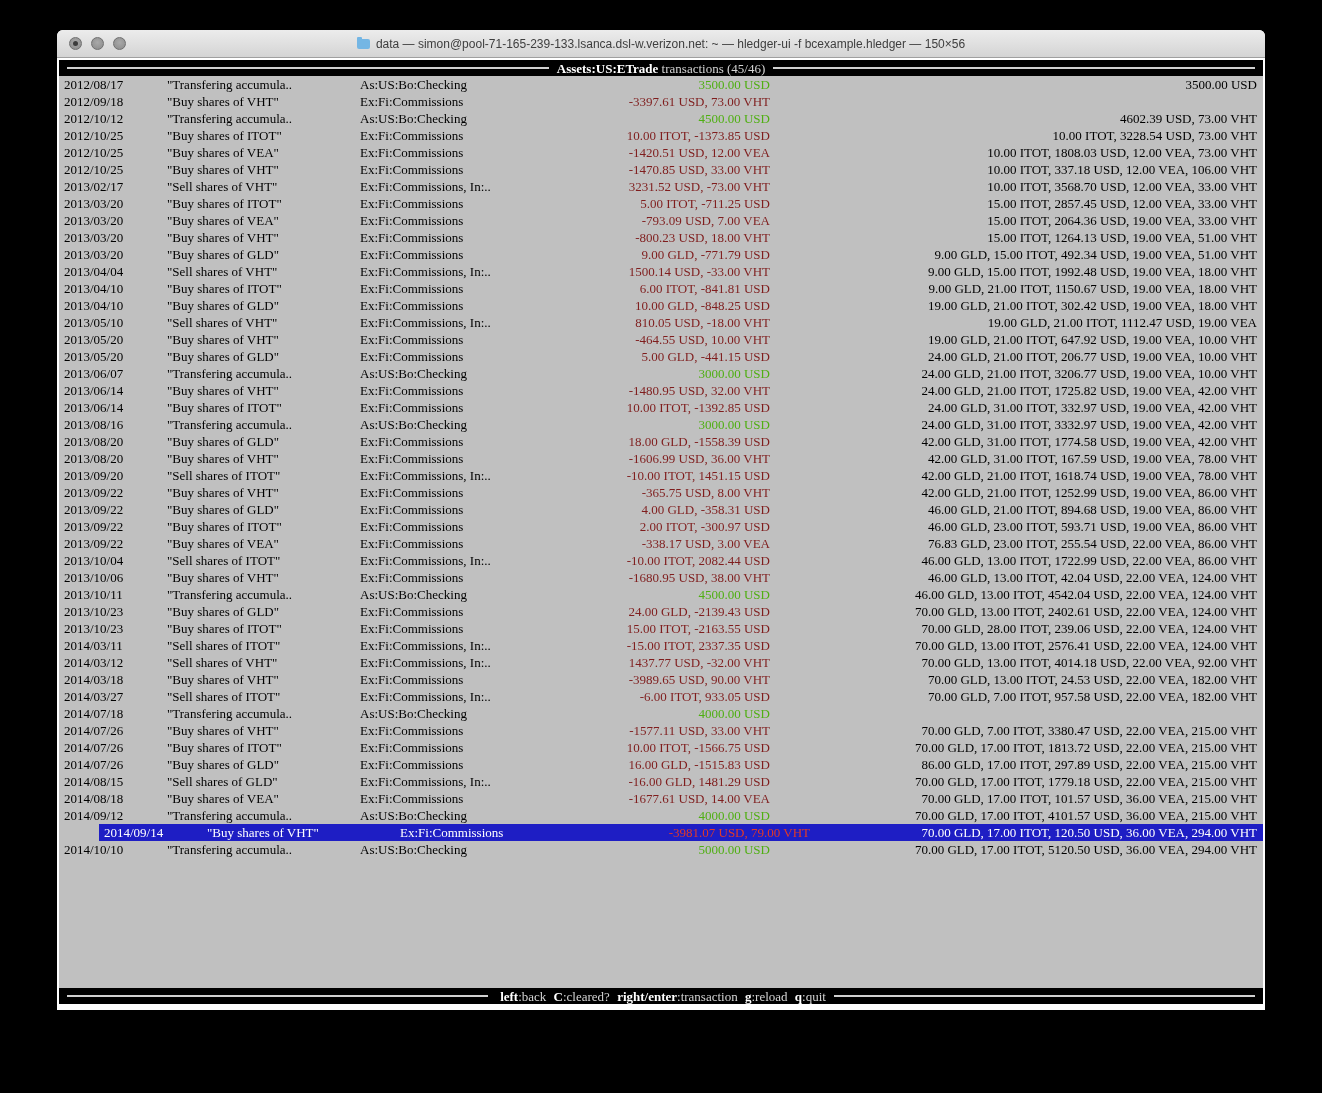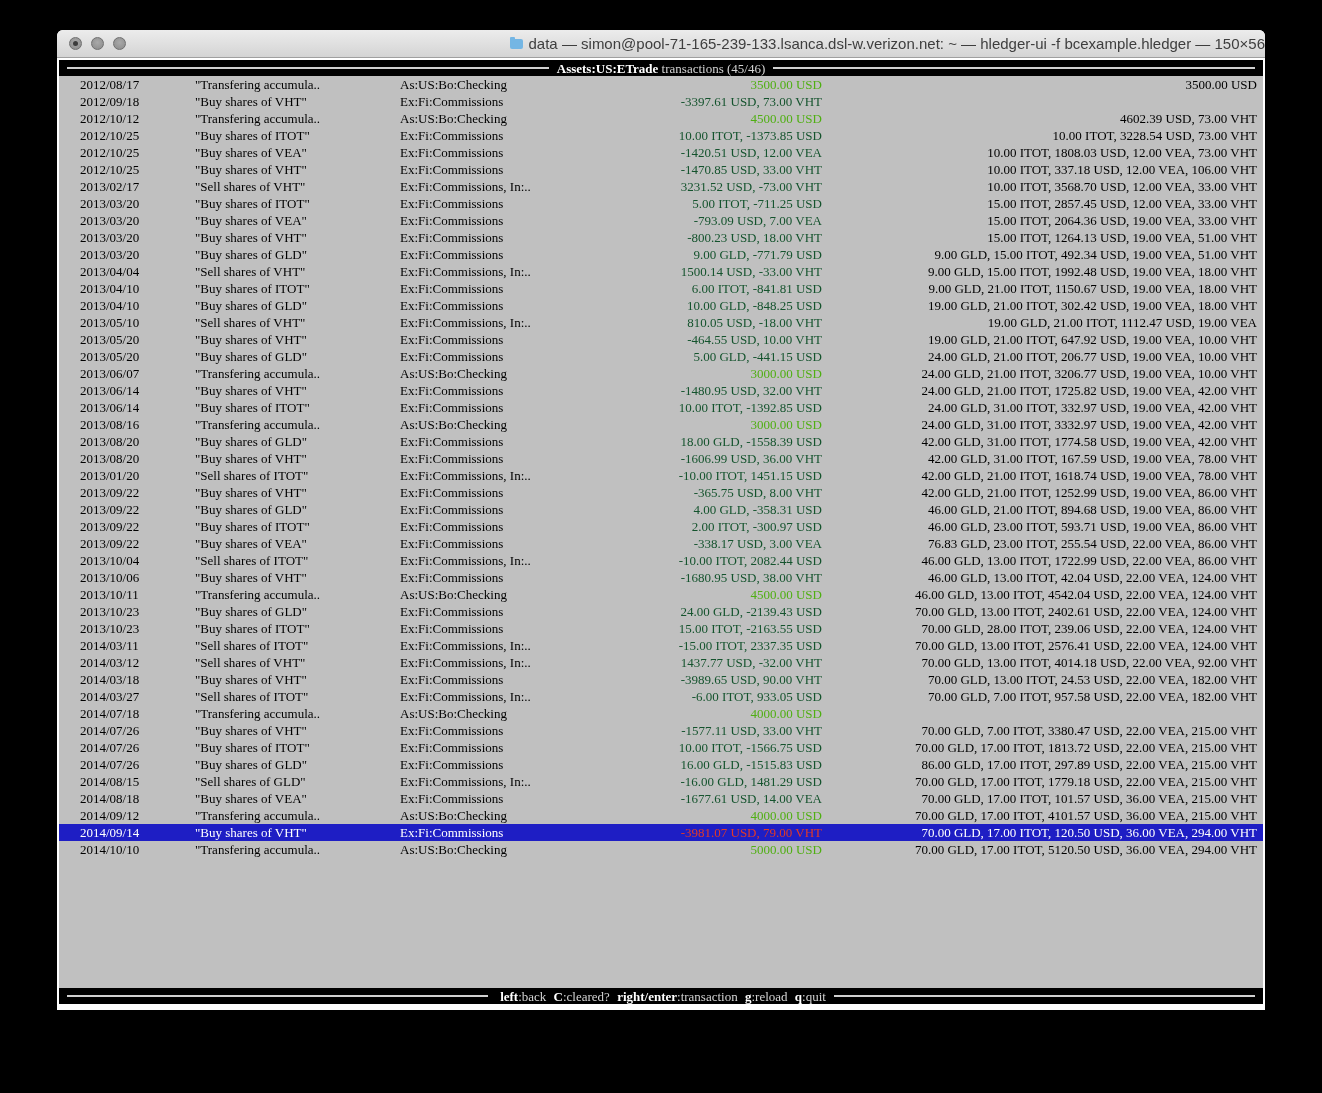--- a/index.html
+++ b/index.html
@@ -22,22 +22,22 @@
   }
   .lights{position:absolute;left:12px;top:7px;display:flex;gap:9px;}
   .light{width:13px;height:13px;border-radius:50%;
     background:radial-gradient(circle at 50% 40%, #a9a9a9, #8a8a8a);
     border:1px solid #6f6f6f;box-sizing:border-box;position:relative;}
   .light.close::after{
     content:"";position:absolute;left:3px;top:3px;width:5px;height:5px;
     border-radius:50%;background:#3c3c3c;}
   .titletext{
     position:absolute;left:0;right:0;top:0;height:27px;
-    display:flex;align-items:center;justify-content:flex-end;gap:6px;
-    font-size:15px;color:#3e3e3e;white-space:nowrap;
+    display:flex;align-items:center;justify-content:center;gap:6px;
+    font-size:12px;color:#3e3e3e;white-space:nowrap;
   }
   .foldericon{
     display:inline-block;width:13px;height:10px;background:#74b6e4;
     border-radius:1px 2px 2px 2px;position:relative;flex:0 0 auto;
   }
   .foldericon::before{
     content:"";position:absolute;left:0;top:-2px;width:5px;height:3px;
     background:#74b6e4;border-radius:1px 1px 0 0;
   }
   .terminal{
@@ -55,30 +55,30 @@
   .bar .hline{flex:1 1 auto;height:2px;background:#d0d0d0;margin:0 8px;}
   .bar .btext{flex:0 0 auto;}
   .bar b{color:#ffffff;font-weight:bold;}
   .bar .dim{color:#d4d4d4;}
   .footerbar{position:absolute;left:0;right:0;bottom:0;}
   .footerbar .btext span{margin-right:0;}
   .footerbar .pair{margin:0 4px;}
   #rows{position:relative;}
   .row{
     display:flex;height:17px;align-items:flex-start;
-    padding:0 6px 0 21px;box-sizing:border-box;white-space:nowrap;gap:12px;
+    padding:0 6px 0 5px;box-sizing:border-box;white-space:nowrap;
   }
   .c-date{flex:0 0 81px;margin-right:22px;overflow:hidden;}
   .c-desc{flex:0 0 193px;overflow:hidden;}
   .c-acct{flex:0 0 192px;overflow:hidden;}
   .c-change{flex:0 0 218px;text-align:right;overflow:hidden;}
   .c-bal{flex:1 1 auto;text-align:right;overflow:hidden;}
   .chg-pos{color:#4faf12;}
-  .chg-neg{color:#14532d;}
-  .row.sel{background:#1e1ec4;color:#fff;}
+  .chg-neg{color:#7f1d1d;}
+  .row.sel{background:#1e1ec4;color:#fff;margin-left:40px;}
   .row.sel .chg-neg{color:#e03a28;}
 </style>
 </head>
 <body>
 
 <div class="window">
   <div class="titlebar">
     <div class="lights">
       <span class="light close"></span>
       <span class="light"></span>
@@ -257,21 +257,21 @@
             <span class="c-bal">42.00 GLD, 31.00 ITOT, 1774.58 USD, 19.00 VEA, 42.00 VHT</span>
           </div>
           <div class="row">
             <span class="c-date">2013/08/20</span>
             <span class="c-desc">"Buy shares of VHT"</span>
             <span class="c-acct">Ex:Fi:Commissions</span>
             <span class="c-change chg-neg">-1606.99 USD, 36.00 VHT</span>
             <span class="c-bal">42.00 GLD, 31.00 ITOT, 167.59 USD, 19.00 VEA, 78.00 VHT</span>
           </div>
           <div class="row">
-            <span class="c-date">2013/01/20</span>
+            <span class="c-date">2013/09/20</span>
             <span class="c-desc">"Sell shares of ITOT"</span>
             <span class="c-acct">Ex:Fi:Commissions, In:..</span>
             <span class="c-change chg-neg">-10.00 ITOT, 1451.15 USD</span>
             <span class="c-bal">42.00 GLD, 21.00 ITOT, 1618.74 USD, 19.00 VEA, 78.00 VHT</span>
           </div>
           <div class="row">
             <span class="c-date">2013/09/22</span>
             <span class="c-desc">"Buy shares of VHT"</span>
             <span class="c-acct">Ex:Fi:Commissions</span>
             <span class="c-change chg-neg">-365.75 USD, 8.00 VHT</span>

